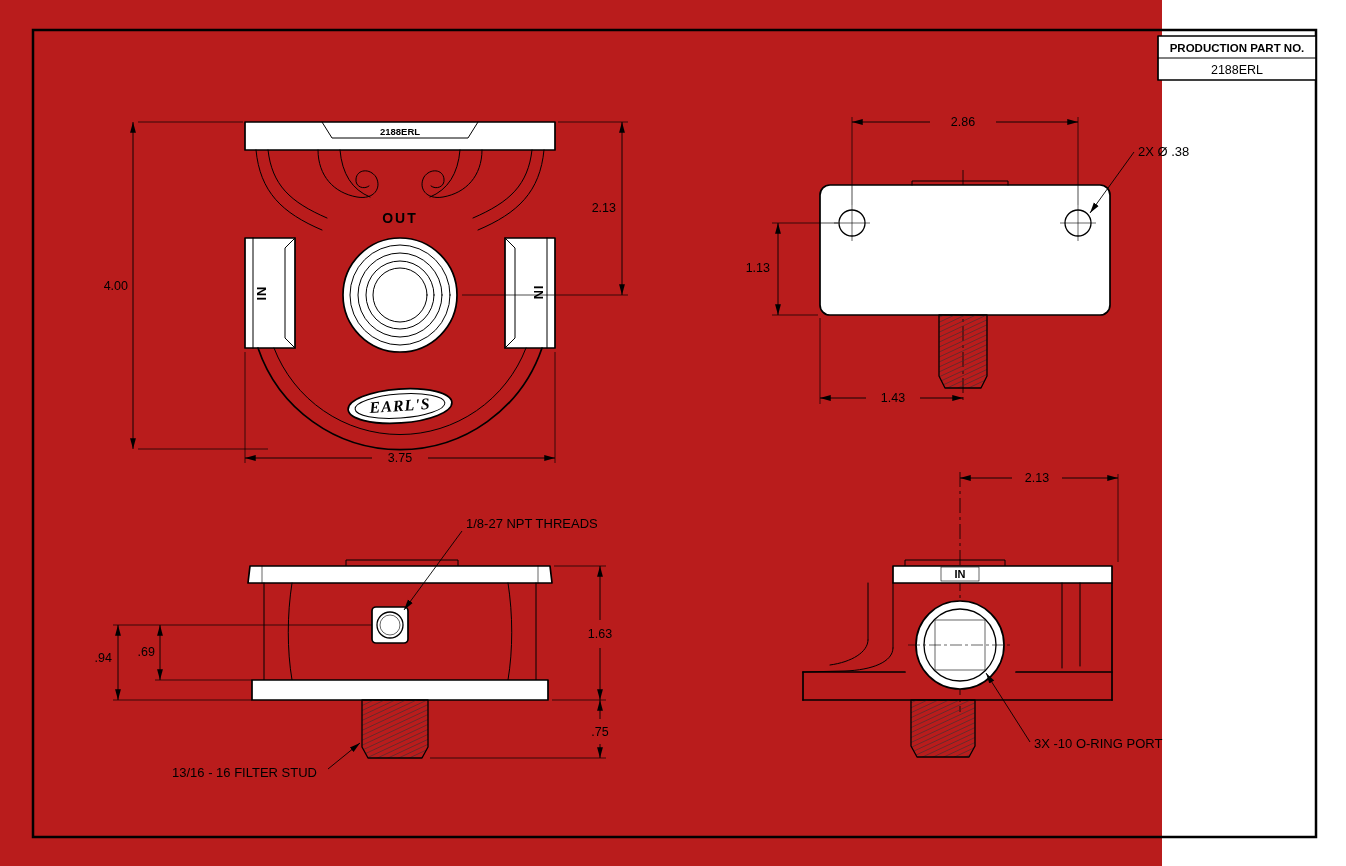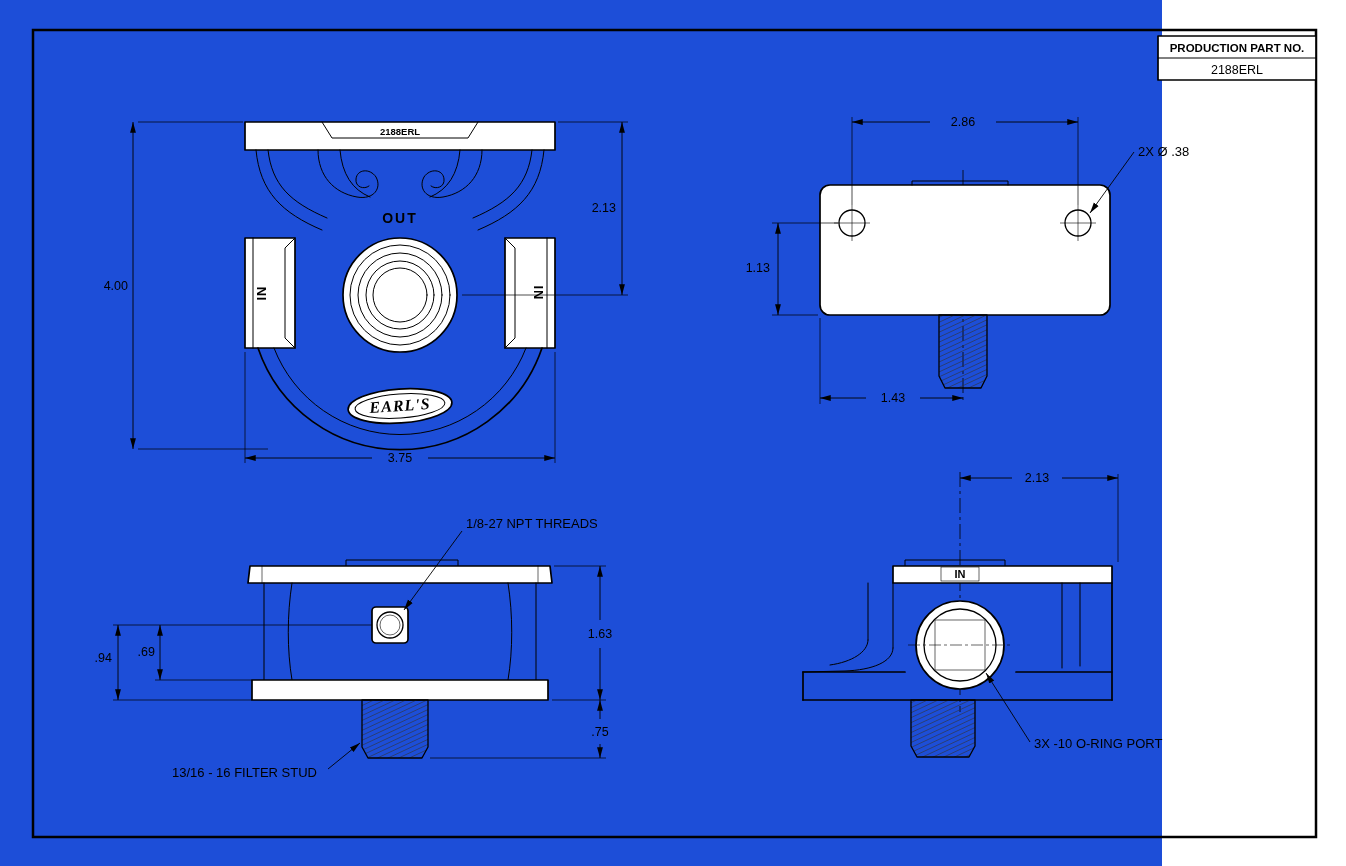--- a/index.html
+++ b/index.html
@@ -1,16 +1,16 @@
 <!DOCTYPE html>
 <html><head>
 <meta charset="utf-8">
 <style>
   html,body { margin:0; padding:0; background:#fff; }
-  #sheet { width:1162px; height:866px; background:#1d4ed8; position:relative; font-family:"Liberation Sans",sans-serif; }
+  #sheet { width:1162px; height:866px; background:#b91c1c; position:relative; font-family:"Liberation Sans",sans-serif; }
   svg { display:block; }
   .border   { fill:none; stroke:#000; stroke-width:2.5; }
   .outline  { fill:none; stroke:#000; stroke-width:1.7; stroke-linejoin:round; stroke-linecap:round; }
   .outline-f{ fill:#fff; stroke:#000; stroke-width:1.7; stroke-linejoin:round; }
   .thin     { fill:none; stroke:#000; stroke-width:1; stroke-linecap:round; }
   .thin2    { fill:none; stroke:#000; stroke-width:1.3; }
   .xfine    { fill:none; stroke:#000; stroke-width:0.6; }
   .ext      { fill:none; stroke:#000; stroke-width:0.7; }
   .dim      { fill:none; stroke:#000; stroke-width:0.9; }
   .cl       { fill:none; stroke:#000; stroke-width:0.8; stroke-dasharray:15 4 3 4; }

